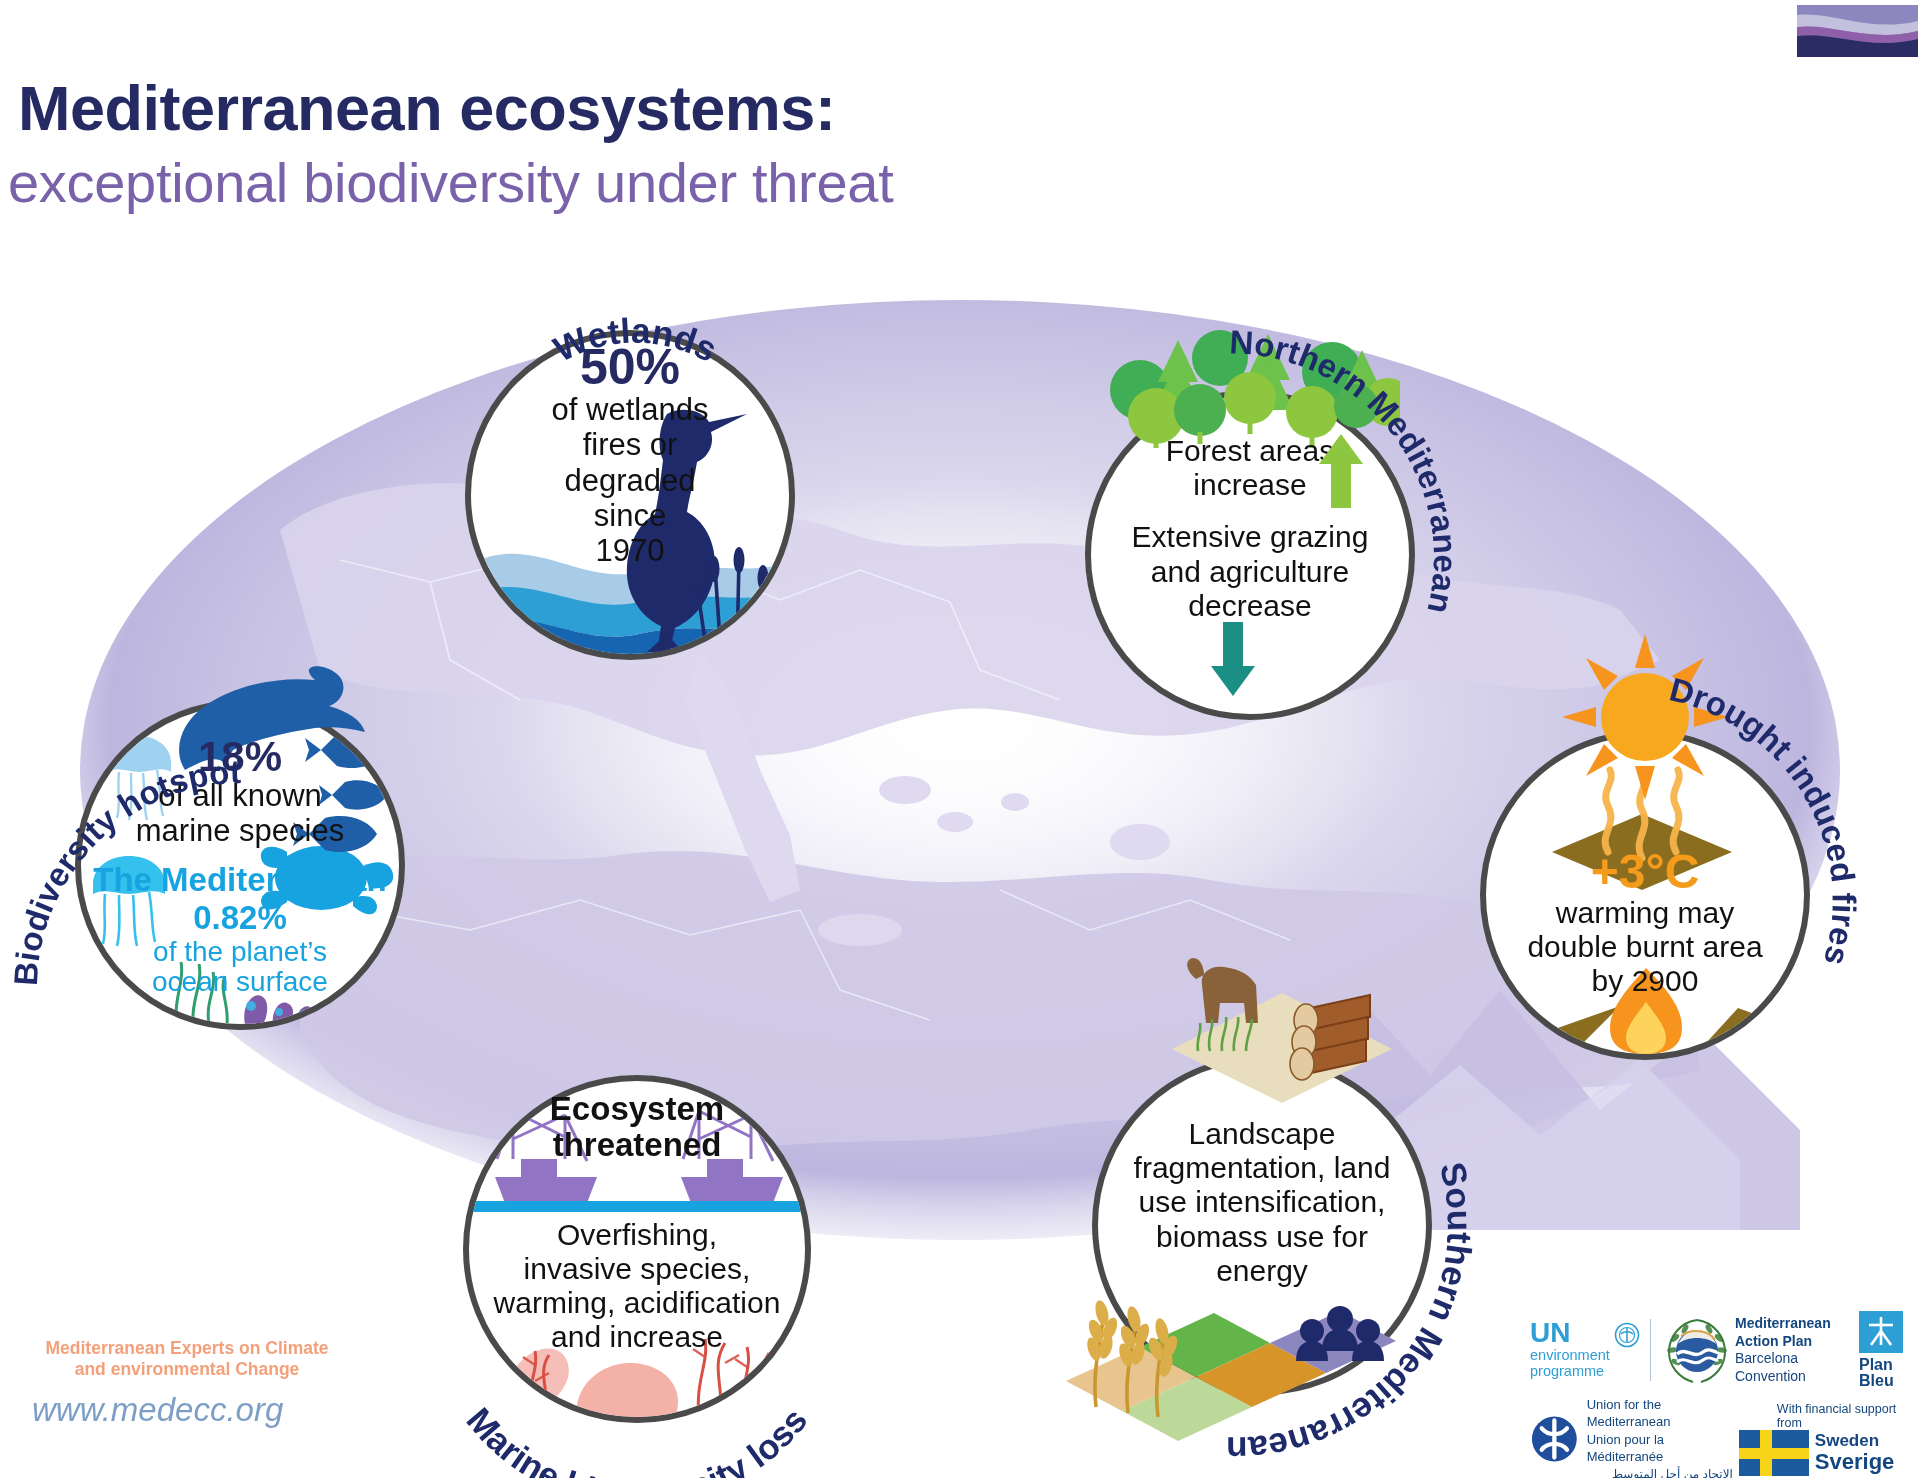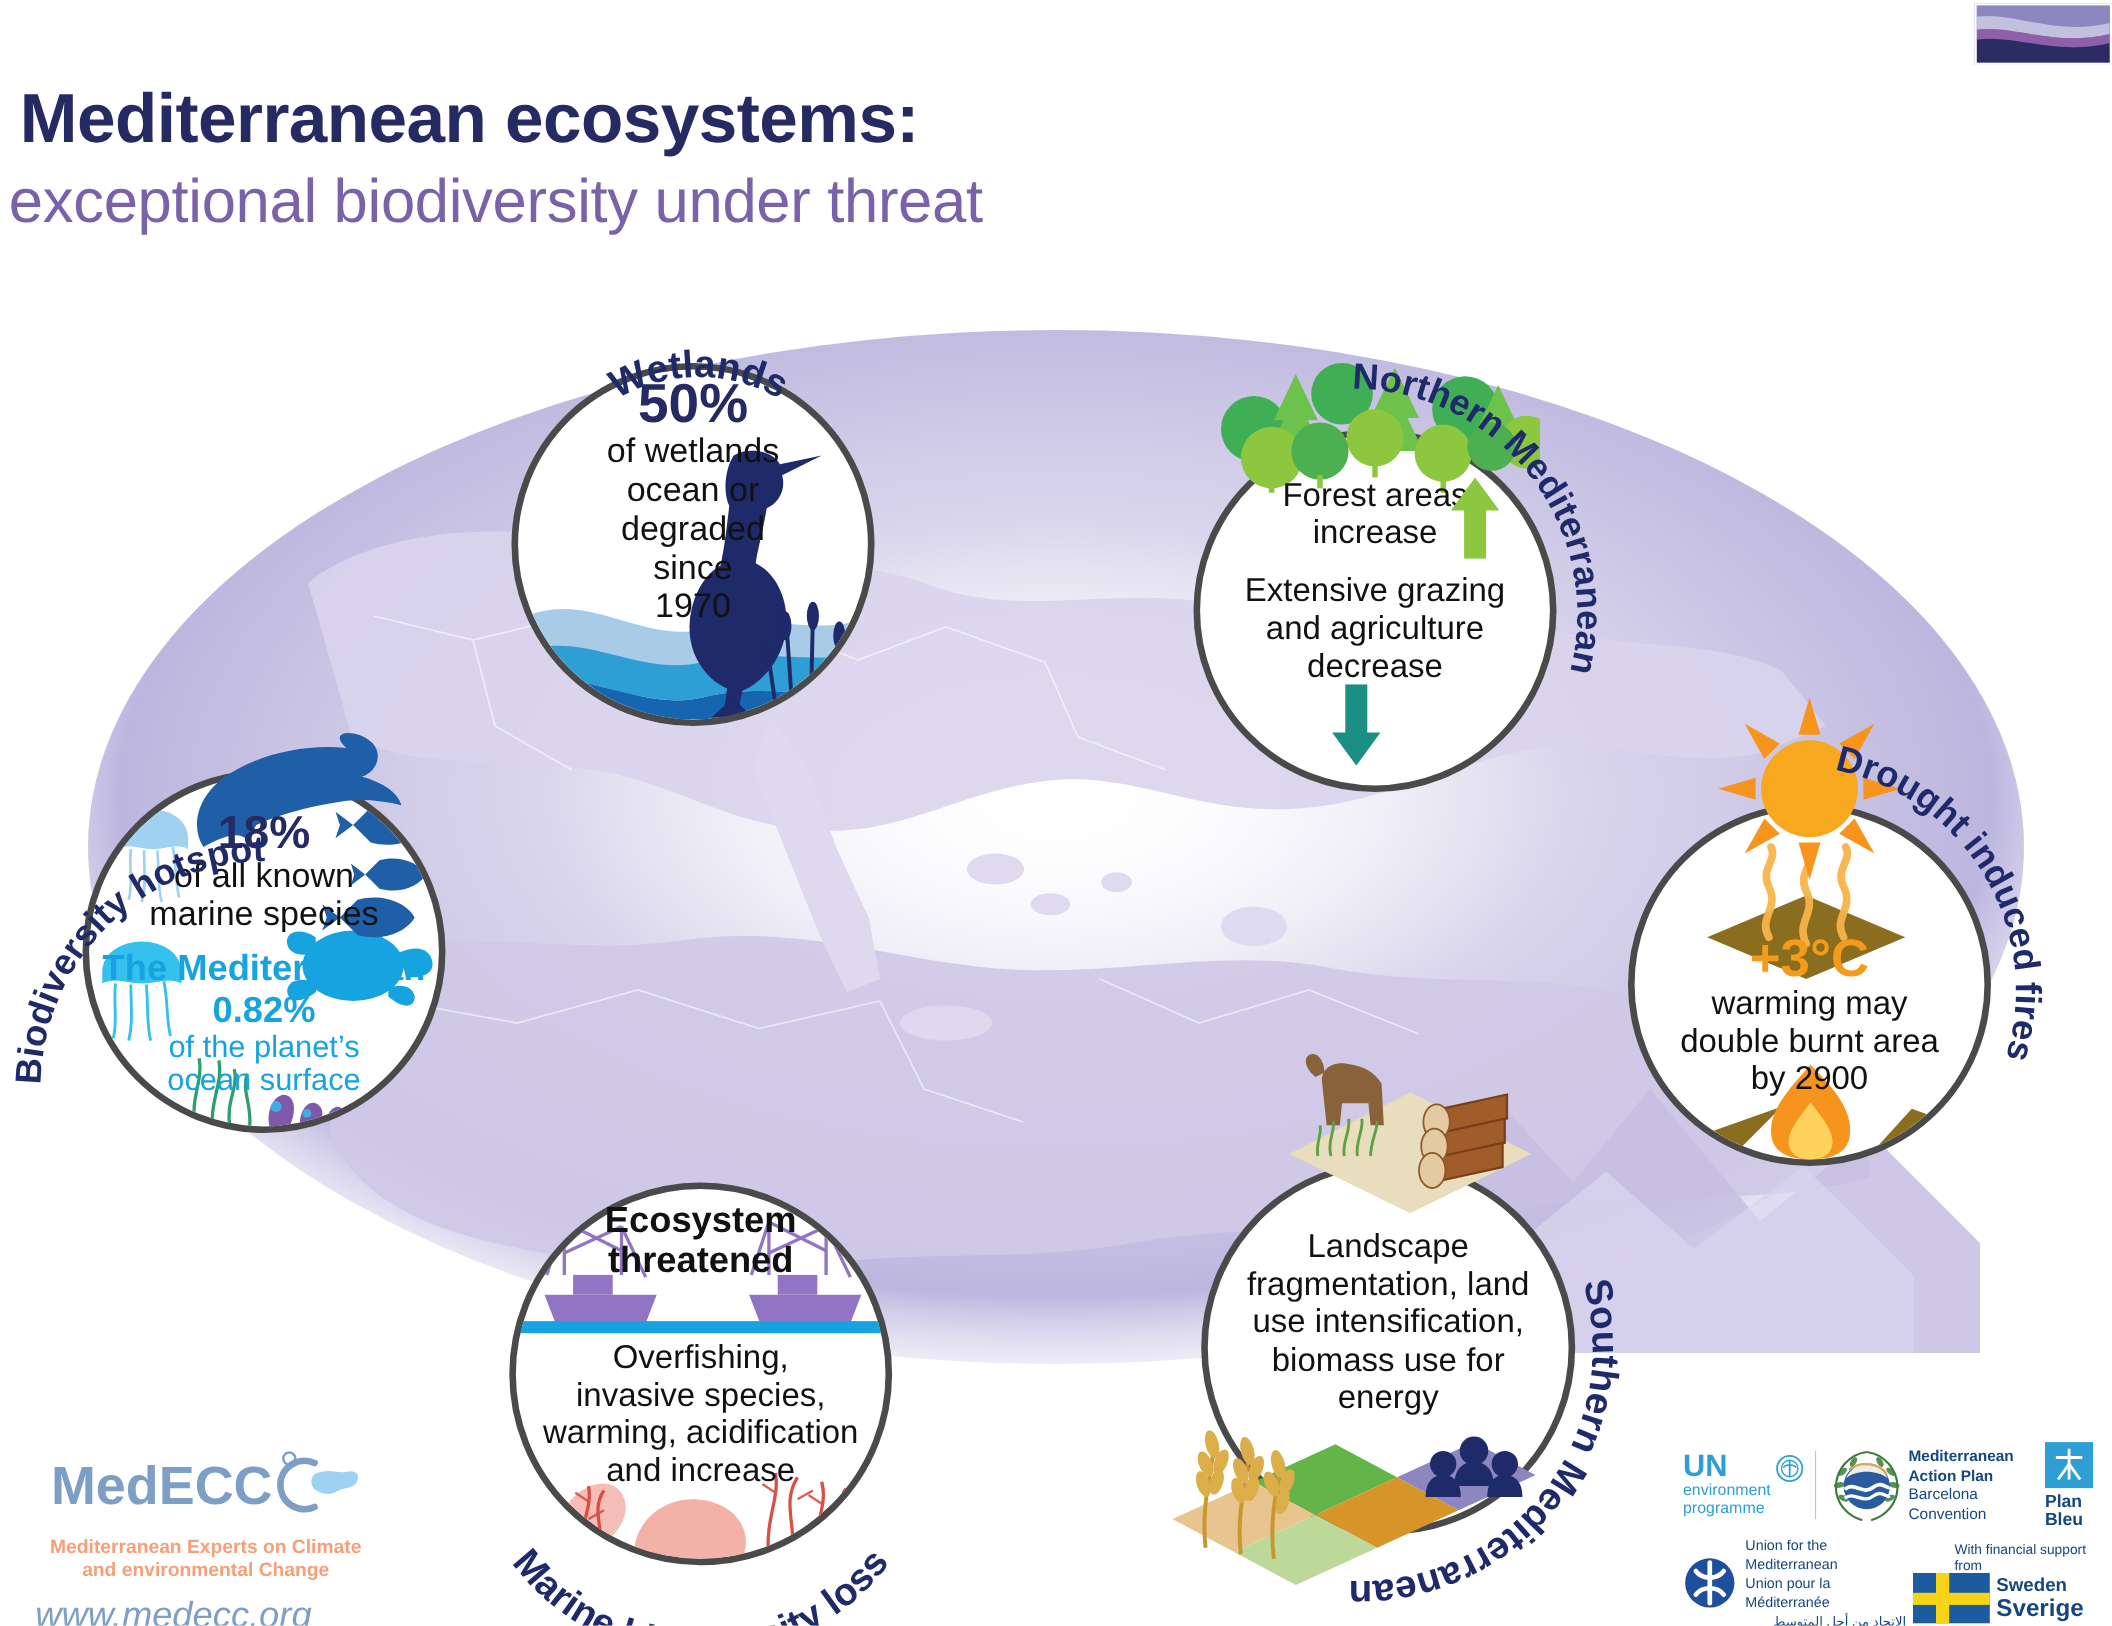--- a/index.html
+++ b/index.html
@@ -165,21 +165,21 @@
         <g fill="#1f2a6b">
           <ellipse cx="243" cy="233" rx="5.5" ry="13"></ellipse>
           <ellipse cx="268" cy="224" rx="5.5" ry="13"></ellipse>
           <ellipse cx="292" cy="242" rx="5.5" ry="13"></ellipse>
         </g>
       </svg>
     </div>
     <div class="content" style="padding-top:12px;">
       <div class="big-stat" style="font-size:50px;">50%</div>
       <div class="body-txt">of wetlands</div>
-      <div class="body-txt">ocean or</div>
+      <div class="body-txt">fires or</div>
       <div class="body-txt">degraded</div>
       <div class="body-txt">since</div>
       <div class="body-txt">1970</div>
     </div>
     <div class="arc-label" style="left:-40px; top:-70px; width:420px; height:200px;">
       <svg width="420" height="200" viewBox="0 0 420 200">
         <defs>
             <path id="arcWet" d="M 70 190 A 145 145 0 0 1 350 190" fill="none"></path>
           </defs>
         <text font-size="35"><textPath href="#arcWet" startOffset="50%" text-anchor="middle">Wetlands</textPath></text>
@@ -525,29 +525,20 @@
       <svg width="500" height="500" viewBox="0 0 500 500">
         <defs>
             <path id="arcSouth" d="M 420 170 A 212 212 0 0 1 192 460" fill="none"></path>
           </defs>
         <text font-size="35"><textPath href="#arcSouth" startOffset="50%" text-anchor="middle">Southern Mediterranean</textPath></text>
       </svg>
     </div>
   </div>
 
   <div class="medecc-logo">
-    <div style="display:flex; align-items:center; justify-content:center; gap:2px;">
-      <div class="medecc-word">MedECC</div>
-      <svg width="86" height="62" viewBox="0 0 86 62" style="margin-left:-8px; margin-top:-4px;">
-        <circle cx="21" cy="8" r="5.5" fill="none" stroke="#7d9fc6" stroke-width="2.2"></circle>
-        <path d="M44 12 A 22 22 0 1 0 44 52" fill="none" stroke="#7d9fc6" stroke-width="6" stroke-linecap="round"></path>
-        <path d="M44 22 C56 16 66 22 74 20 C82 18 86 24 82 30 C78 36 70 34 64 38
-                 C58 42 50 40 44 36 C40 32 40 26 44 22 Z" fill="#9fd2f0"></path>
-      </svg>
-    </div>
     <div class="medecc-tag" style="margin-top:16px;">Mediterranean Experts on Climate</div>
     <div class="medecc-tag">and environmental Change</div>
     <div class="medecc-url" style="margin-top:12px; text-align:left; padding-left:10px;">www.medecc.org</div>
   </div>
 
   <div class="partners">
 
     <div style="display:flex; align-items:center; height:96px;">
       <div style="display:flex; align-items:flex-start; gap:4px; width:110px;">
         <div>

